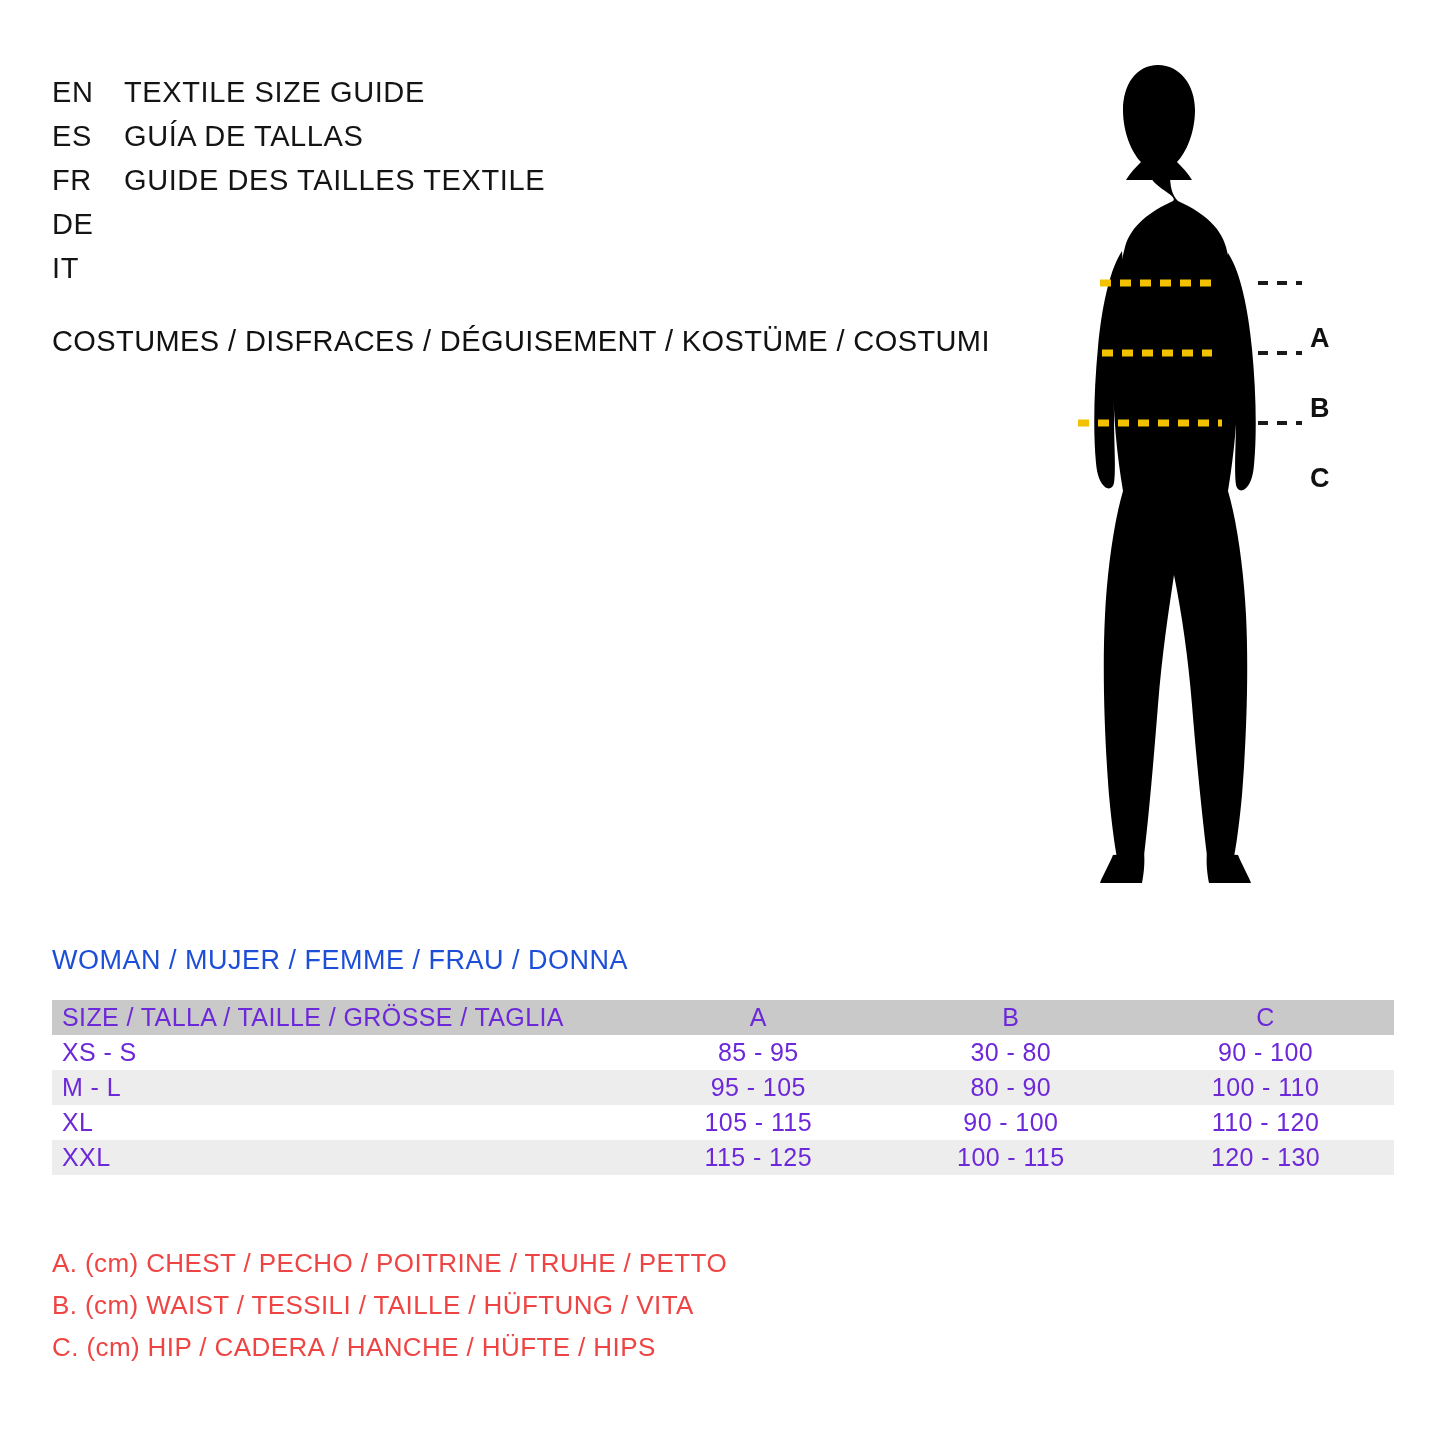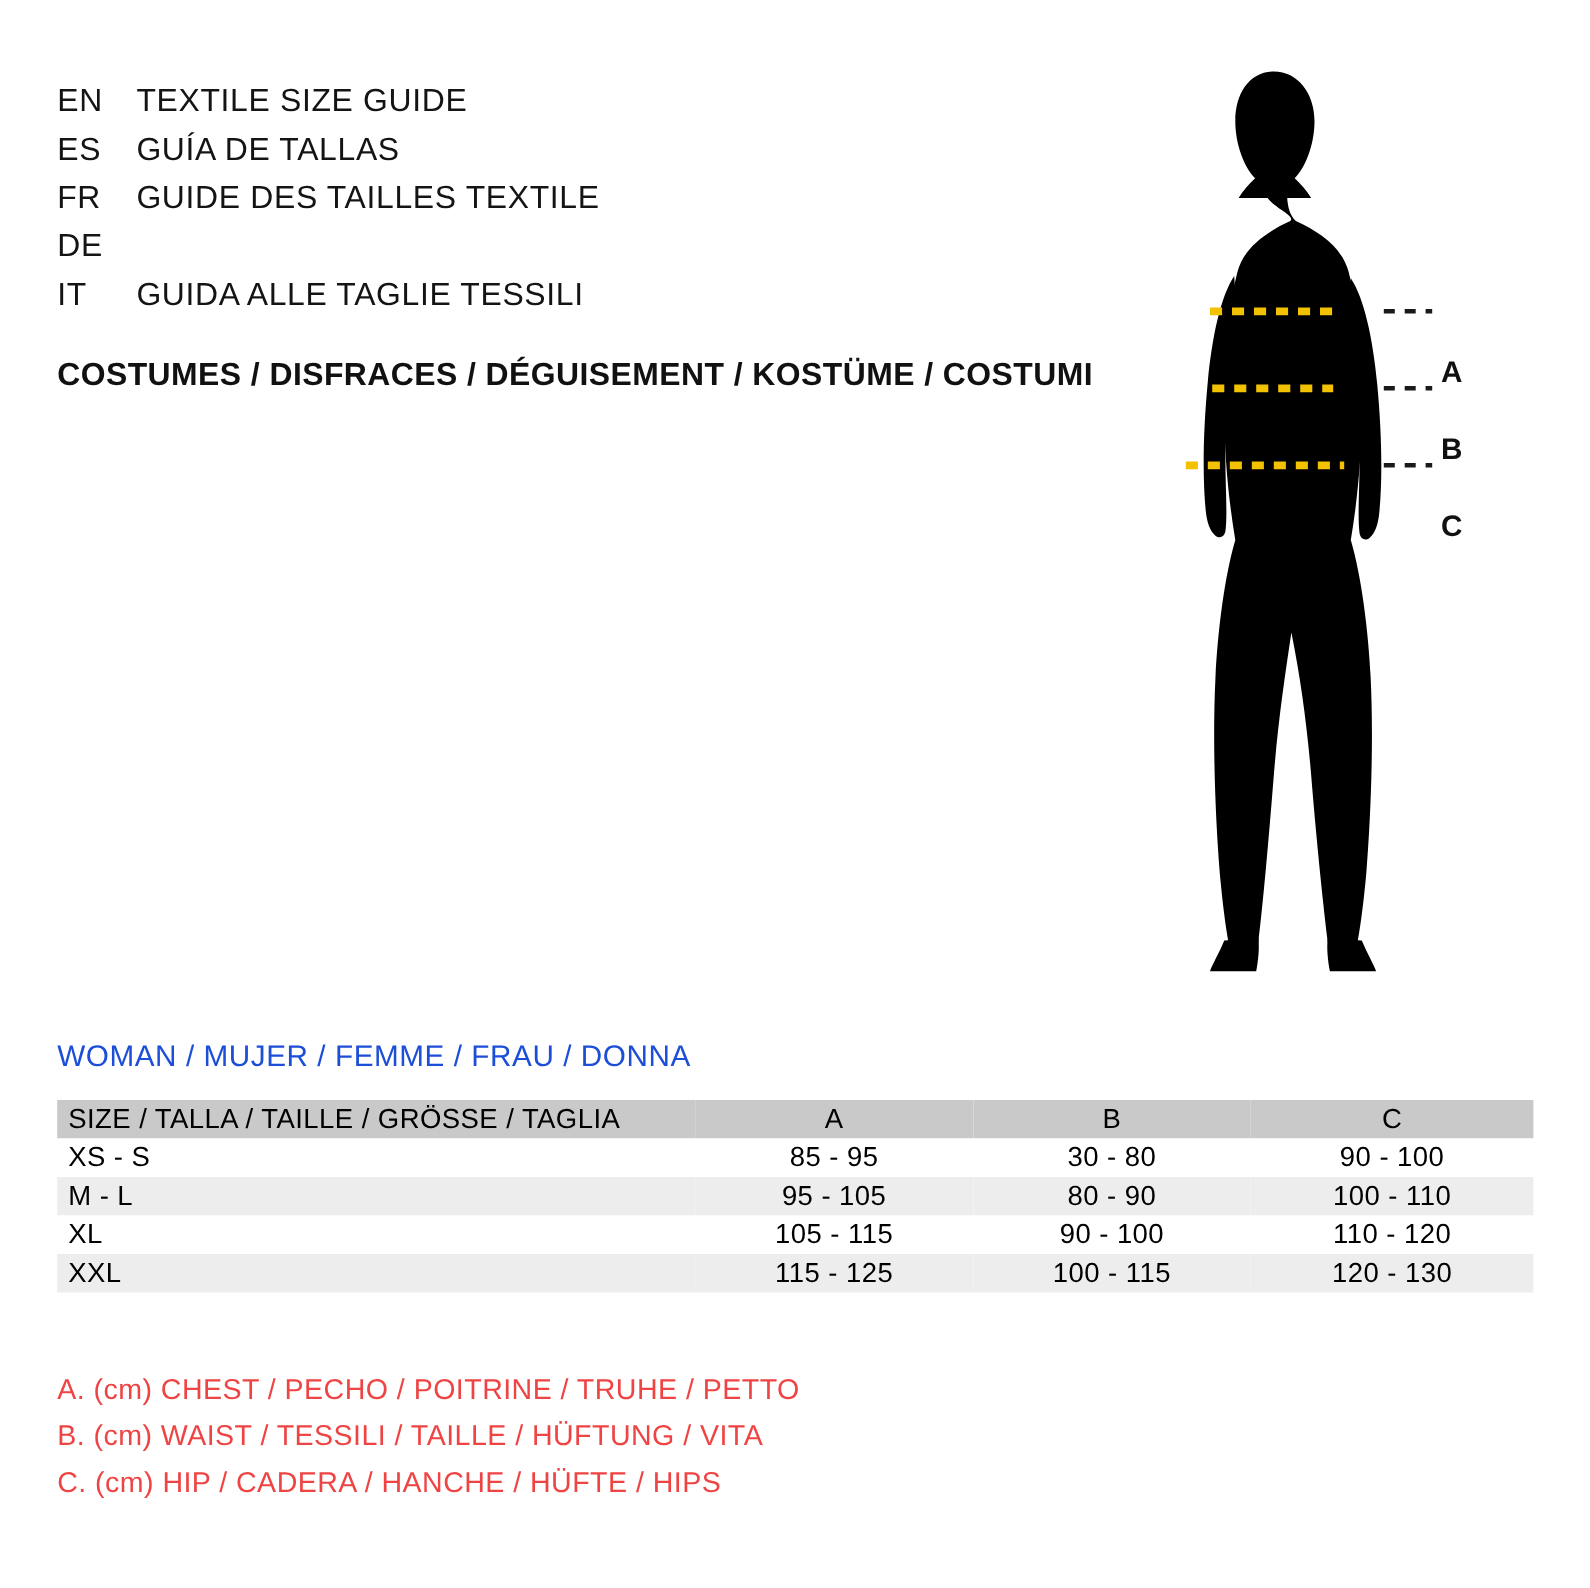--- a/index.html
+++ b/index.html
@@ -38,21 +38,21 @@
   }
   .lang-text {
     font-size: 29px;
   }
 
   .costumes-line {
     position: absolute;
     left: 52px;
     top: 325px;
     font-size: 29px;
-    font-weight: bold;
+    font-weight: normal;
     letter-spacing: 0.4px;
     color: #111111;
   }
 
   
   .figure-wrap {
     position: absolute;
     left: 1010px;
     top: 55px;
     width: 400px;
@@ -83,21 +83,21 @@
     color: #1d4ed8;
   }
 
   table.size-table {
     position: absolute;
     left: 52px;
     top: 1000px;
     width: 1342px;
     border-collapse: collapse;
     font-size: 25px;
-    color: #000000;
+    color: #6d28d9;
   }
   table.size-table th,
   table.size-table td {
     padding: 0;
     height: 35px;
     font-weight: normal;
     text-align: center;
     letter-spacing: 0.4px;
   }
   table.size-table th.size-col,
@@ -146,21 +146,20 @@
   </div>
   <div class="lang-row">
     <span class="lang-code">FR</span>
     <span class="lang-text">GUIDE DES TAILLES TEXTILE</span>
   </div>
   <div class="lang-row">
     <span class="lang-code">DE</span>
   </div>
   <div class="lang-row">
     <span class="lang-code">IT</span>
-    <span class="lang-text">GUIDA ALLE TAGLIE TESSILI</span>
   </div>
 </div>
 
 <div class="costumes-line">COSTUMES / DISFRACES / DÉGUISEMENT / KOSTÜME / COSTUMI</div>
 
 <div class="figure-wrap">
   <svg class="figure-svg" width="400" height="830" viewBox="0 0 400 830">
 
     <path fill="#000000" d="M148 10 C126 10 113 30 113 55 C113 78 122 98 131 107 C126 112 120 118 116 125 L182 125 C178 118 172 112 167 107 C176 98 185 78 185 55 C185 30 170 10 148 10 Z"></path>
 

